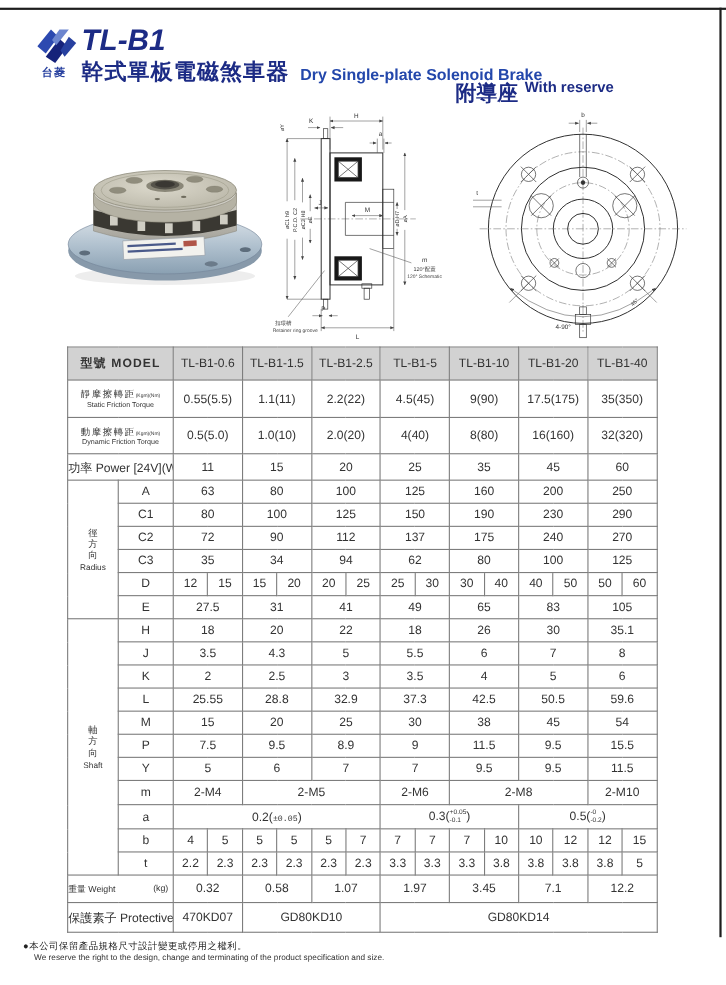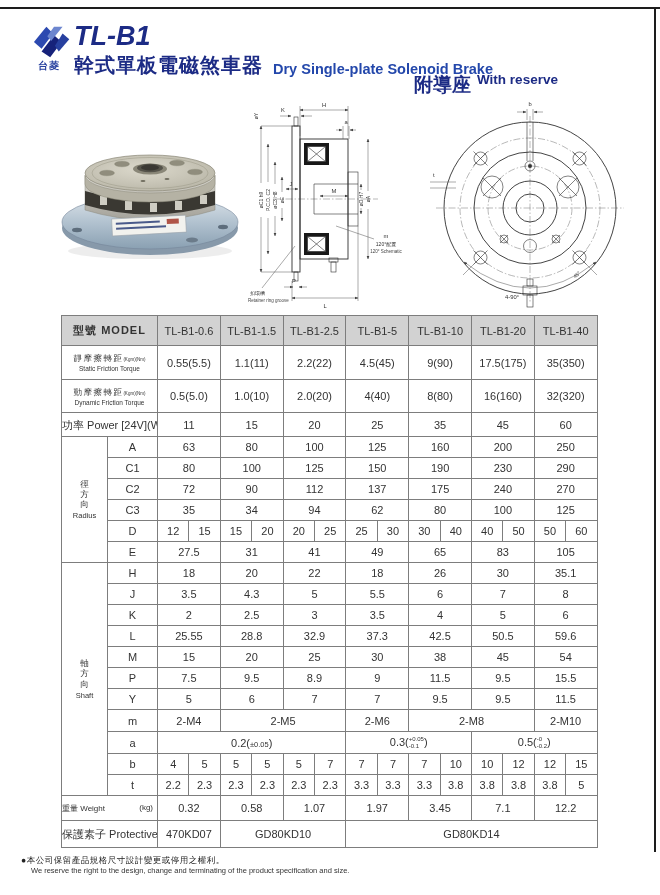--- a/index.html
+++ b/index.html
@@ -43,21 +43,21 @@
   .lunit{font-size:4.5px;letter-spacing:0;}
   .len{font-size:6.5px;white-space:nowrap;}
   td.l1{font-size:8px;text-align:left;padding-left:3px;white-space:nowrap;}
   .lw{display:flex;justify-content:space-between;padding-right:4px;font-size:8px;}
   td.grp{font-size:8.5px;}
   .gzh{font-size:8.5px;line-height:1.2;}
   .gen{font-size:7.5px;margin-top:2px;}
   td.prm{font-size:11px;}
   .tolcol{display:inline-flex;flex-direction:column;vertical-align:middle;
           font-size:6px;line-height:1.1;text-align:left;}
-  .tolin{font-size:7.5px;}
+  .tolin{font-size:7.5px;font-family:Liberation Mono, monospace;}
 
   
   .footnote-zh{position:absolute;left:21px;top:855px;font-size:8.5px;color:#222;letter-spacing:0.5px;}
   .footnote-en{position:absolute;left:31px;top:866px;font-size:7.5px;color:#333;}
   .pagenum{position:absolute;left:308px;top:873px;font-size:11px;color:#333;letter-spacing:1px;margin-top:44px;}
 </style>
 </head>
 <body>
 
 <div id="page">

